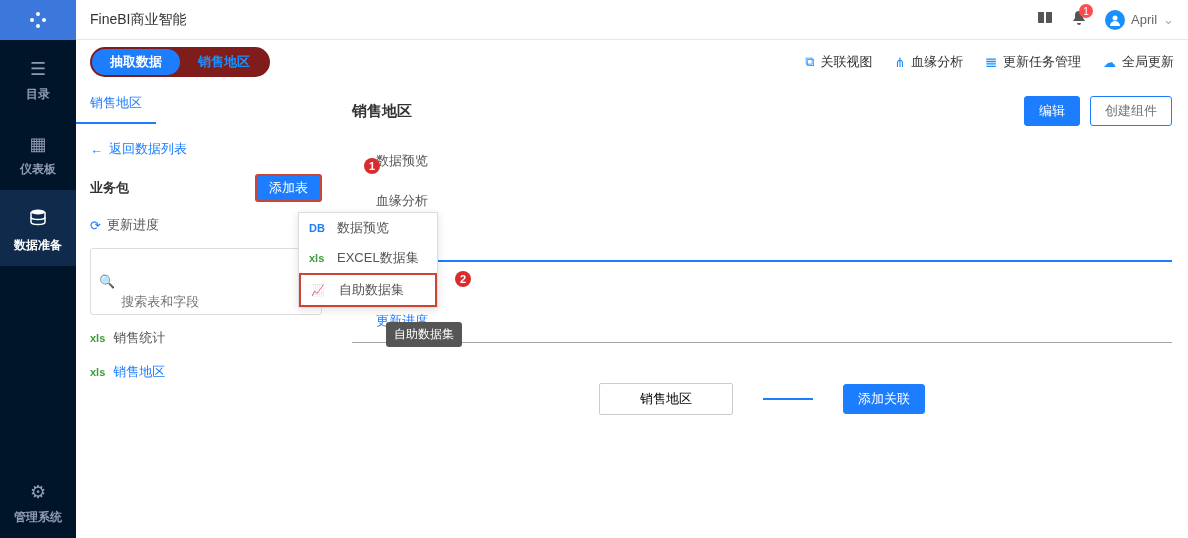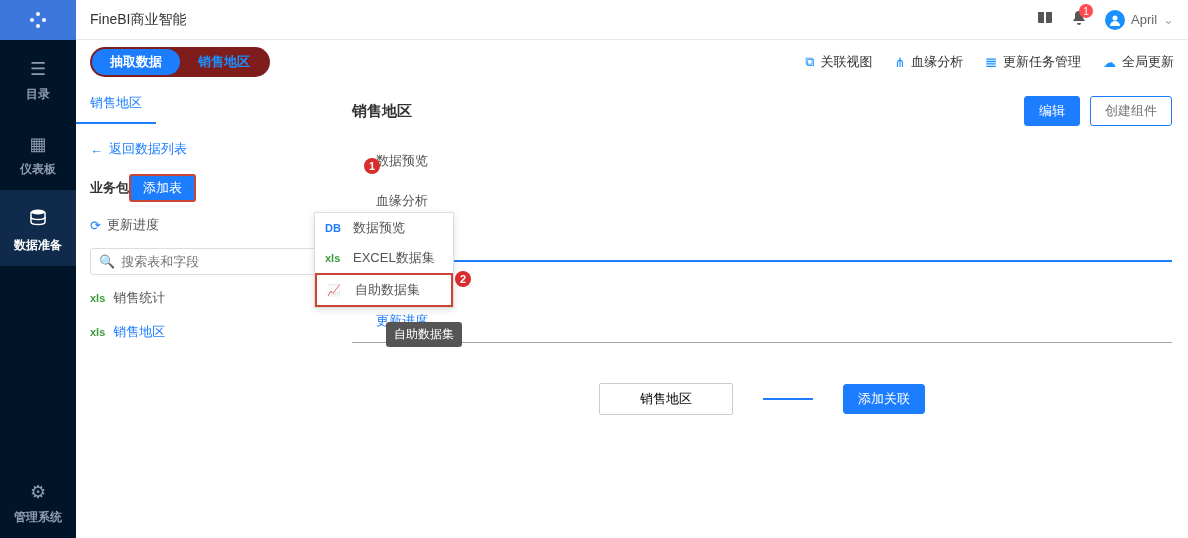--- a/index.html
+++ b/index.html
@@ -26,32 +26,32 @@
 .toolbar-right{display:flex;gap:22px;align-items:center;}
 .tb-btn{display:flex;align-items:center;gap:6px;color:#333;cursor:pointer;}
 .tb-btn .tb-icon{color:#1890ff;}
 
 .content{flex:1;display:flex;}
 .left-panel{width:260px;border-right:0;display:flex;flex-direction:column;padding:0 0 0 0;}
 .left-tabs{display:flex;border-bottom:2px solid transparent;}
 .left-tab{padding:10px 14px;cursor:pointer;color:#555;border-bottom:2px solid transparent;}
 .left-tab.active{color:#1d7dff;border-bottom-color:#1d7dff;font-weight:500;}
 .back-link{color:#1d7dff;padding:14px 14px 10px;cursor:pointer;display:flex;align-items:center;gap:6px;}
-.section-row{display:flex;align-items:center;padding:6px 14px;}
+.section-row{display:flex;align-items:center;justify-content:space-between;padding:6px 14px;}
 .section-title{font-weight:600;color:#333;}
 .add-btn{background:#1d7dff;color:#fff;padding:3px 12px;border-radius:3px;cursor:pointer;border:2px solid #c43;}
 .update-row{padding:8px 14px;display:flex;align-items:center;justify-content:space-between;color:#555;cursor:pointer;}
 .update-icon{color:#1d7dff;}
 .search-box{margin:6px 14px;border:1px solid #ddd;border-radius:3px;display:flex;align-items:center;padding:5px 8px;color:#999;}
-.search-box input{border:none;outline:none;flex:1;margin-left:6px;font-size:13px;}
+.search-box input{border:none;outline:none;flex:1;margin-left:6px;font-size:13px;margin-top:40px;}
 .table-item{padding:8px 14px;display:flex;align-items:center;gap:8px;color:#555;cursor:pointer;}
 .table-item .xls{color:#3a9c3a;font-size:11px;font-weight:600;}
 .table-item.active{color:#1d7dff;}
 
-.dropdown{position:absolute;left:314px;top:212px;width:140px;background:#fff;border:1px solid #ddd;box-shadow:0 2px 8px rgba(0,0,0,0.12);}
+.dropdown{position:absolute;left:298px;top:212px;width:140px;background:#fff;border:1px solid #ddd;box-shadow:0 2px 8px rgba(0,0,0,0.12);}
 .dd-item{padding:6px 10px;display:flex;align-items:center;gap:8px;color:#555;cursor:pointer;}
 .dd-item.highlight{border:2px solid #c43;}
 .dd-item .dd-icon{font-size:11px;font-weight:600;width:20px;text-align:left;}
 .dd-db{color:#1d7dff;}
 .dd-sql{color:#e6a23c;}
 .dd-xls{color:#3a9c3a;}
 .dd-self{color:#1d7dff;}
 
 .callout{position:absolute;width:16px;height:16px;background:#d92c2c;color:#fff;border-radius:50%;font-size:11px;display:flex;align-items:center;justify-content:center;font-weight:600;}
 .c1{left:364px;top:158px;} .c2{left:455px;top:271px;}

